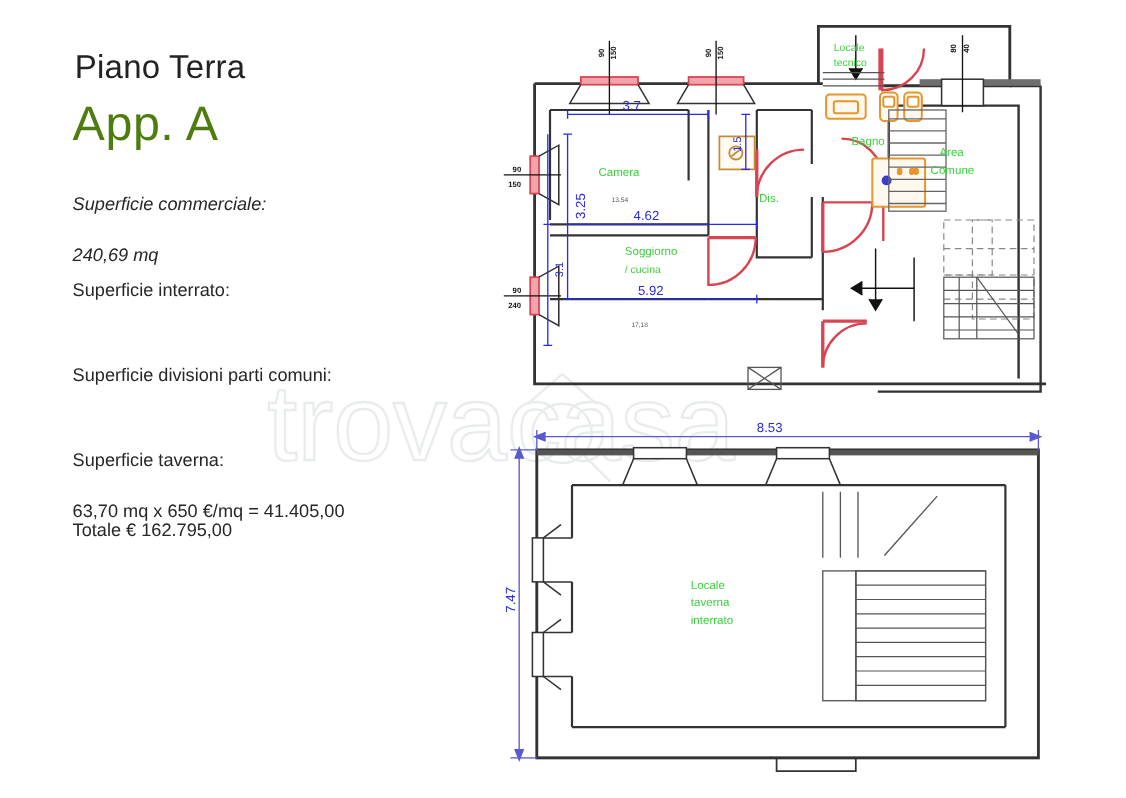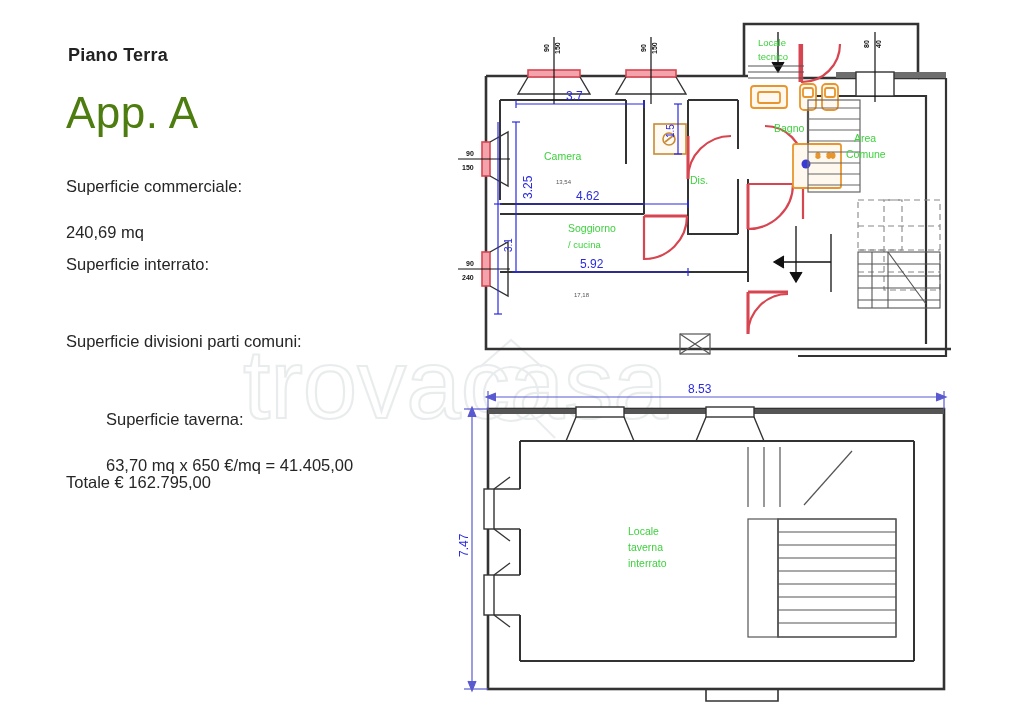--- a/index.html
+++ b/index.html
@@ -1,27 +1,27 @@
 <!DOCTYPE html>
 <html><head>
 <meta charset="utf-8">
 <style>
   html,body{margin:0;padding:0;background:#ffffff;}
   body{width:1024px;height:725px;position:relative;overflow:hidden;
        font-family:"Liberation Sans","DejaVu Sans",sans-serif;color:#1a1a1a;}
 
   
   #info-panel{position:absolute;left:0;top:0;width:460px;height:725px;}
-  #floor-label{position:absolute;left:68px;top:45px;font-size:18px;font-weight:700;color:#222;letter-spacing:.2px;}
+  #floor-label{position:absolute;left:68px;top:45px;font-size:30px;font-weight:400;color:#222;letter-spacing:.2px;}
   #apt-title{position:absolute;left:66px;top:88px;font-size:44px;font-weight:400;color:#4d7c0f;letter-spacing:.5px;}
   .calc-block{position:absolute;left:66px;font-size:16.5px;line-height:23px;color:#262626;white-space:pre-line;}
-  #calc-0{top:152px;}
+  #calc-0{top:152px;font-style:italic;}
   #calc-1{top:230px;}
   #calc-2{top:307px;text-align:center;}
-  #calc-3{top:385px;margin-left:40px;}
+  #calc-3{top:385px;}
   #calc-total{position:absolute;left:66px;top:473px;font-size:16.5px;color:#262626;}
 
   
   #watermark{position:absolute;left:243px;top:332px;width:540px;height:110px;pointer-events:none;opacity:.5;}
   #watermark svg{display:block;width:100%;height:100%;}
 
   
   #plan-upper{position:absolute;left:448px;top:4px;width:576px;height:370px;}
   #plan-lower{position:absolute;left:448px;top:379px;width:576px;height:333px;}
   #plan-upper svg,#plan-lower svg{display:block;width:100%;height:100%;}

